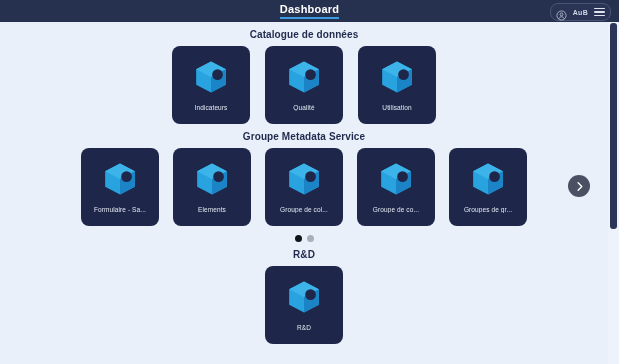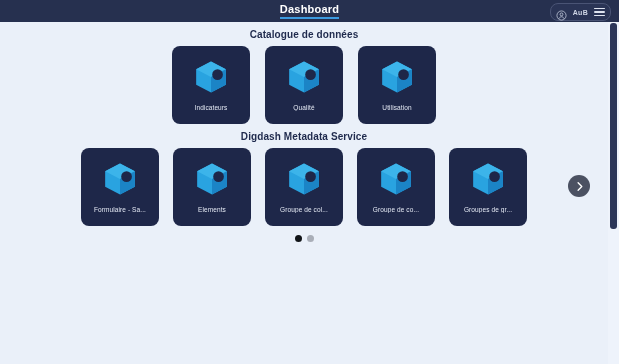--- a/index.html
+++ b/index.html
@@ -136,21 +136,21 @@
               <circle cx="43" cy="28" r="9" fill="#1e2749"></circle>
             </svg>
           </span>
           <span class="card-label">Utilisation</span>
         </div>
 
       </div>
     </div>
 
     <div class="section">
-      <div class="section-title">Digdash Metadata Service</div>
+      <div class="section-title">Groupe Metadata Service</div>
       <div class="row r2">
 
         <div class="card">
           <span class="cube">
             <svg viewBox="0 0 64 64" width="38" height="38">
               <path d="M32 6 L57 19 L57 45 L32 58 L7 45 L7 19 Z" fill="#29a3e0"></path>
               <path d="M32 6 L57 19 L32 32 L7 19 Z" fill="#3cb4ea"></path>
               <path d="M32 32 L57 19 L57 45 L32 58 Z" fill="#1b84c6"></path>
               <circle cx="43" cy="28" r="9" fill="#1e2749"></circle>
             </svg>
@@ -207,20 +207,36 @@
         </div>
 
       </div>
 
       <div class="dots">
         <span class="dot active"></span>
         <span class="dot"></span>
       </div>
     </div>
 
+    <div class="section">
+      <div class="section-title">R&amp;D</div>
+      <div class="row">
+        <div class="card">
+          <span class="cube">
+            <svg viewBox="0 0 64 64" width="38" height="38">
+              <path d="M32 6 L57 19 L57 45 L32 58 L7 45 L7 19 Z" fill="#29a3e0"></path>
+              <path d="M32 6 L57 19 L32 32 L7 19 Z" fill="#3cb4ea"></path>
+              <path d="M32 32 L57 19 L57 45 L32 58 Z" fill="#1b84c6"></path>
+              <circle cx="43" cy="28" r="9" fill="#1e2749"></circle>
+            </svg>
+          </span>
+          <span class="card-label">R&amp;D</span>
+        </div>
+      </div>
+    </div>
 
   </div>
 
   <div class="nav-next">
     <span>
       <svg viewBox="0 0 24 24" width="11" height="11">
         <path d="M9 4 L17 12 L9 20" fill="none" stroke="#ffffff" stroke-width="3" stroke-linecap="round" stroke-linejoin="round"></path>
       </svg>
     </span>
   </div>

